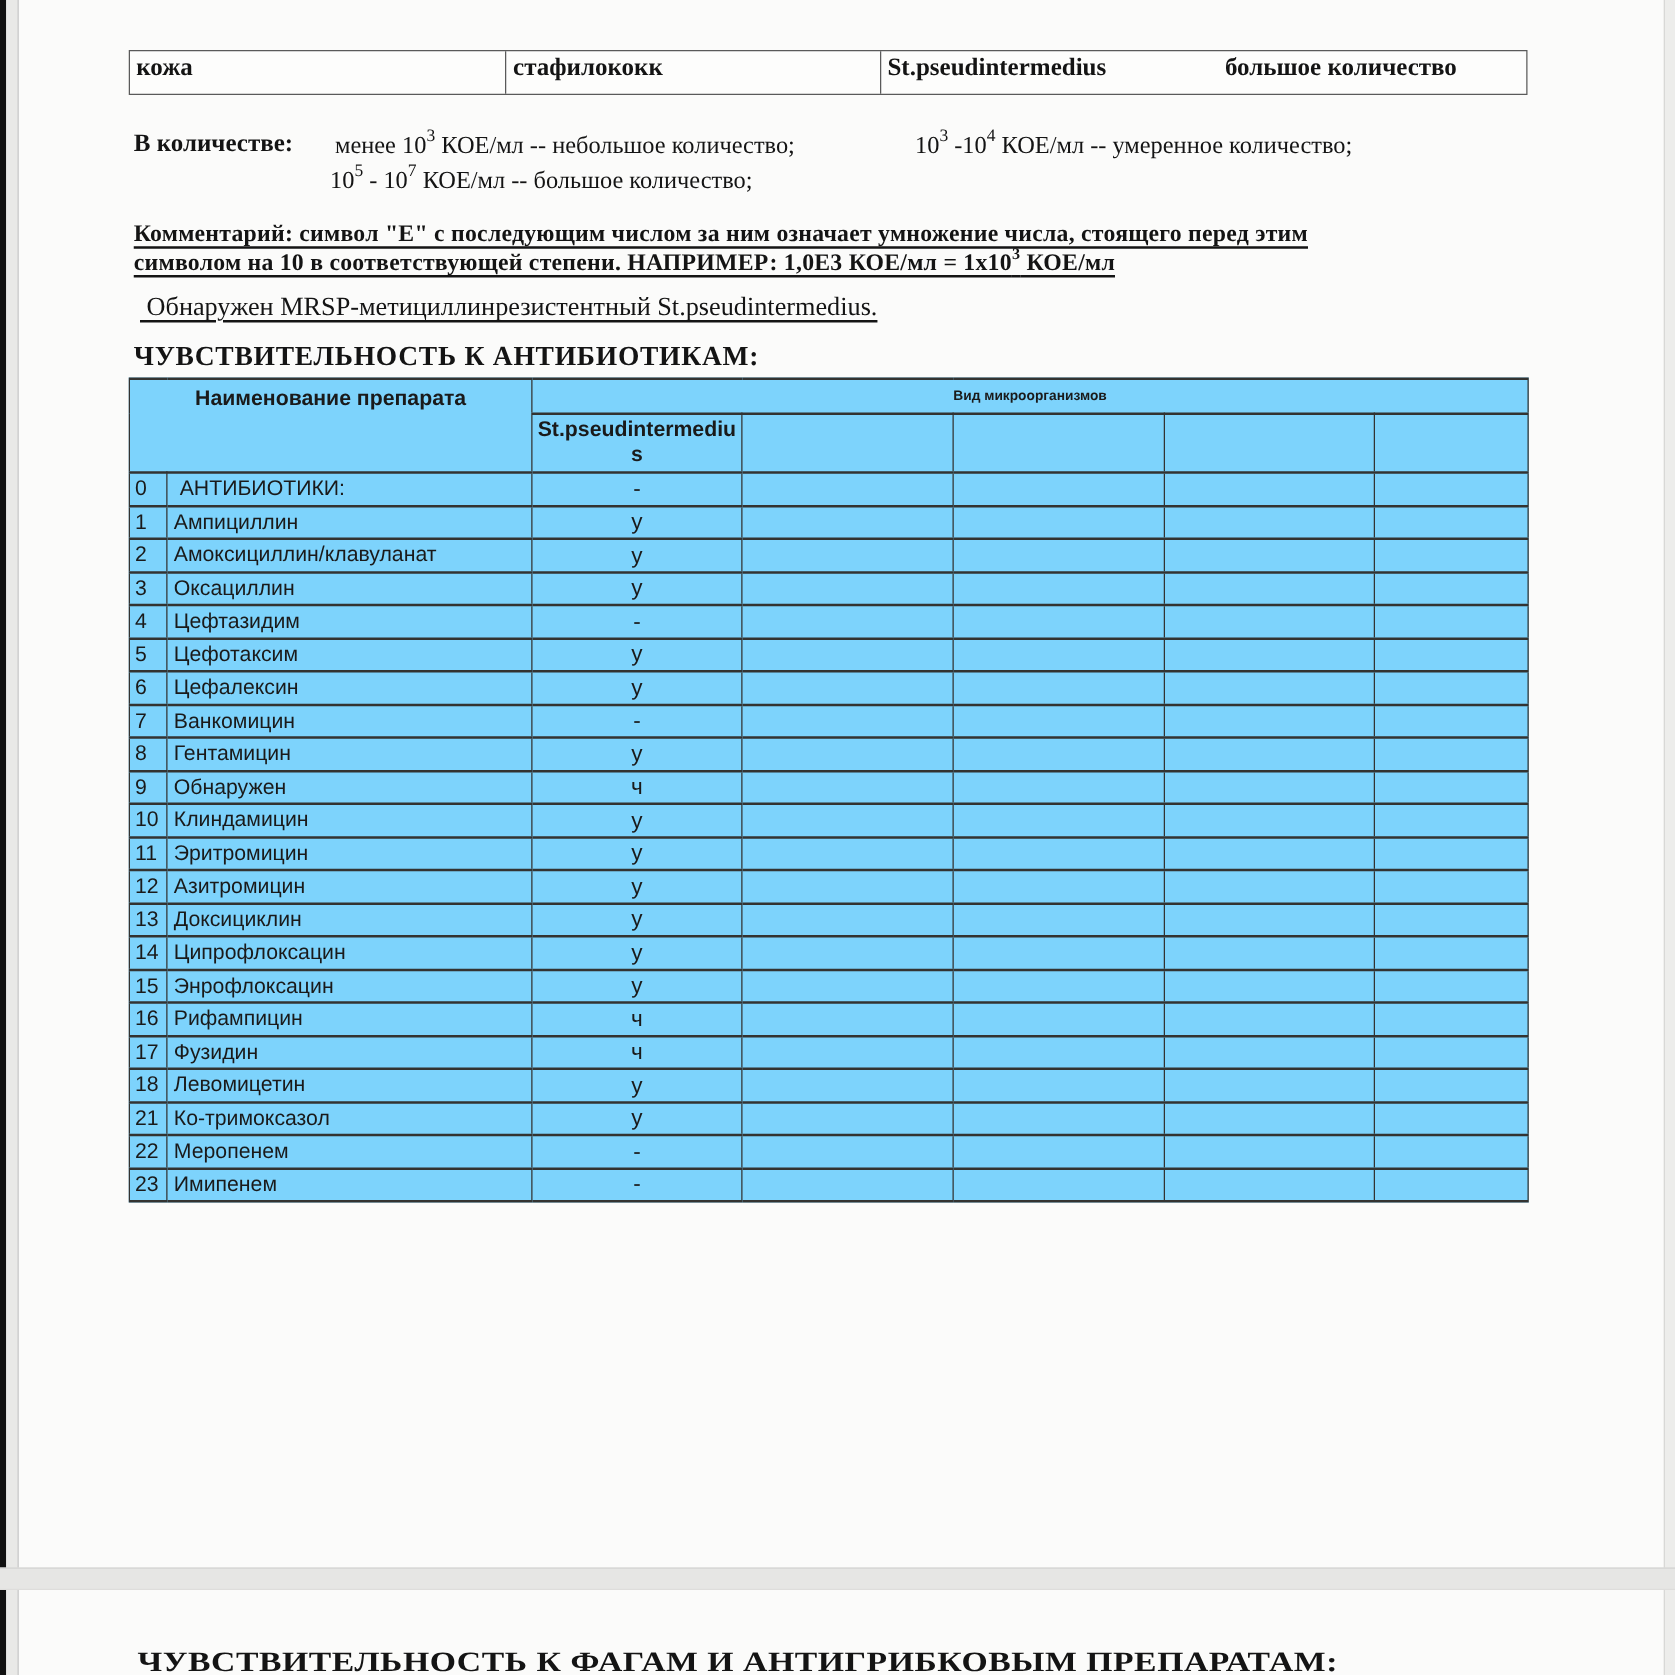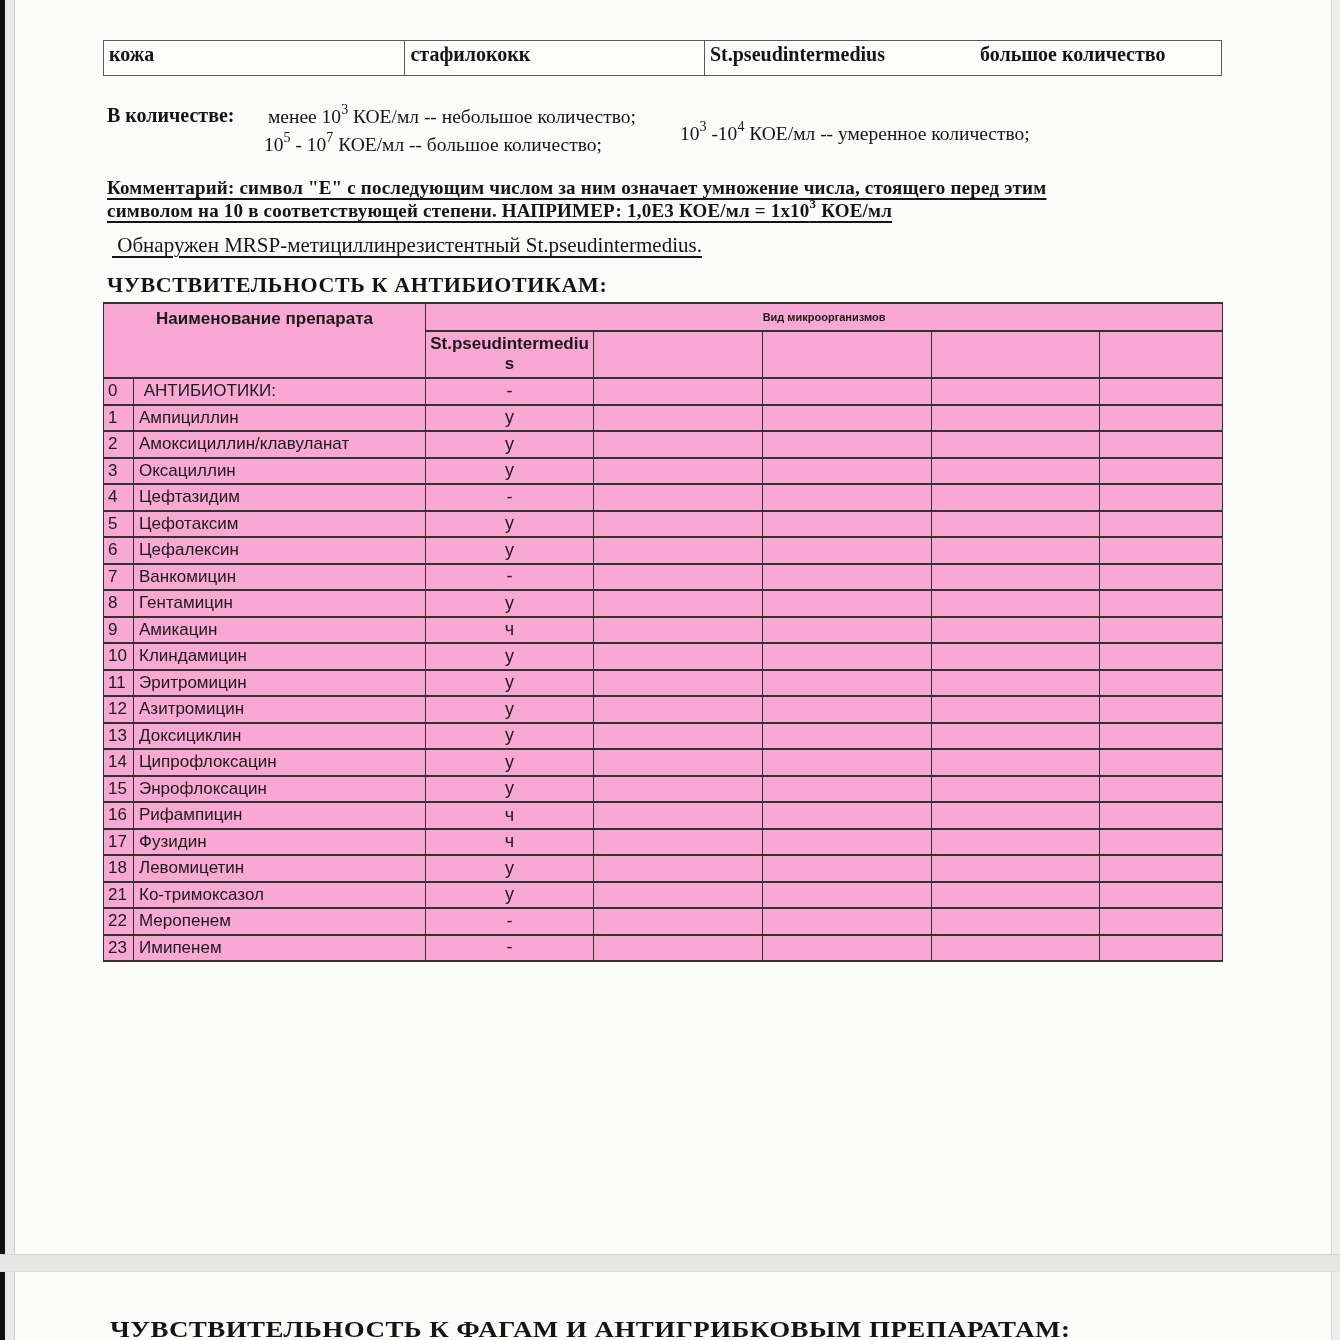--- a/index.html
+++ b/index.html
@@ -21,40 +21,40 @@
   .iso-cell { font-weight:bold; font-size:20px; padding:2px 5px; border-right:1px solid #5a5a5a; }
   .iso-c1 { width:302px; }
   .iso-c2 { width:300px; }
   .iso-c3 { width:517px; border-right:none; position:relative; }
   .iso-amount { position:absolute; left:275px; top:2px; white-space:nowrap; }
 
   
   .qty-label { left:107px; top:104px; font-weight:bold; font-size:20px; }
   .qty { font-size:19.5px; white-space:nowrap; }
   .q-l1a { left:268px; top:106px; }
-  .q-l1b { left:680px; top:106px;margin-top:17px; }
+  .q-l1b { left:732px; top:106px; }
   .q-l2a { left:264px; top:134px;text-align:right; }
   .q-l2b { left:736px; top:134px; }
   .qty sup { font-size:14px; position:relative; top:-2px; vertical-align:super; line-height:0; }
   .qty sup.over { margin-left:-12px; }
 
   
   .comment-line { left:107px; top:177px; font-weight:bold; font-size:19px; letter-spacing:0.2px; white-space:nowrap;
                   text-decoration:underline; text-underline-offset:4px; text-decoration-thickness:2px; }
   .comment-line2 { top:200px; }
   .comment-line sup { font-size:13px; position:relative; top:-2px; vertical-align:super; line-height:0; }
 
   .mrsp { left:112px; top:233px; font-size:21px; white-space:nowrap;
           text-decoration:underline; text-underline-offset:4px; text-decoration-thickness:1.5px; }
 
   .title2 { left:107px; top:272px; font-weight:bold; font-size:22px; letter-spacing:0.6px; white-space:nowrap; }
 
   
   .sens-wrap { left:103px; top:302px; }
-  table.sens { border-collapse:collapse; table-layout:fixed; width:1119px; background:#f9a8d4;
+  table.sens { border-collapse:collapse; table-layout:fixed; width:1119px; background:#7dd3fc;
                font-family:"Liberation Sans", sans-serif; color:#1a1a1a; }
   table.sens th, table.sens td { border-style:solid; border-color:#333331; border-width:2px 1px; overflow:hidden; }
   th.hdr-drug { font-size:17px; font-weight:bold; vertical-align:top; padding-top:5px; text-align:center; }
   th.hdr-micro { font-size:11px; font-weight:bold; height:28px; text-align:center; }
   th.hdr-org { font-size:17px; font-weight:bold; height:47px; text-align:center; line-height:20px;
                word-break:break-all; padding:2px 4px; vertical-align:top; }
   th.hdr-empty { height:47px; }
   td.c-num { font-size:17px; padding-left:4px; height:26.5px; }
   td.c-name { font-size:17px; padding-left:5px; }
   td.c-val { font-size:18px; text-align:center; }
@@ -195,21 +195,21 @@
       <td class="c-num">8</td>
       <td class="c-name">Гентамицин</td>
       <td class="c-val">у</td>
       <td></td>
       <td></td>
       <td></td>
       <td></td>
     </tr>
           <tr>
       <td class="c-num">9</td>
-      <td class="c-name">Амикацин</td>
+      <td class="c-name">Обнаружен</td>
       <td class="c-val">ч</td>
       <td></td>
       <td></td>
       <td></td>
       <td></td>
     </tr>
           <tr>
       <td class="c-num">10</td>
       <td class="c-name">Клиндамицин</td>
       <td class="c-val">у</td>

